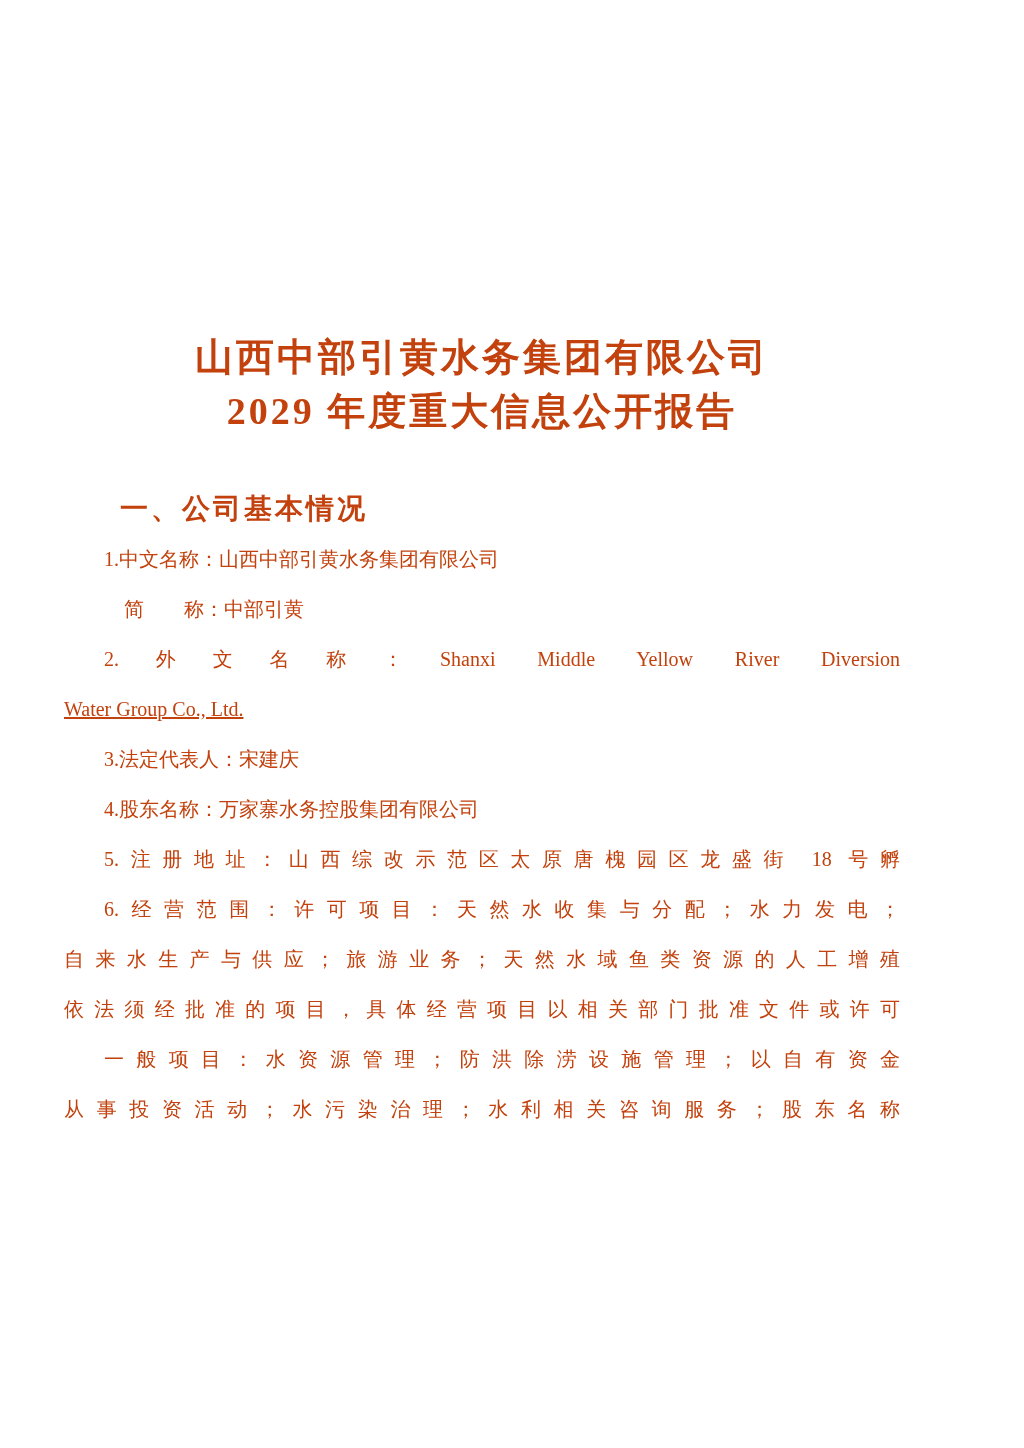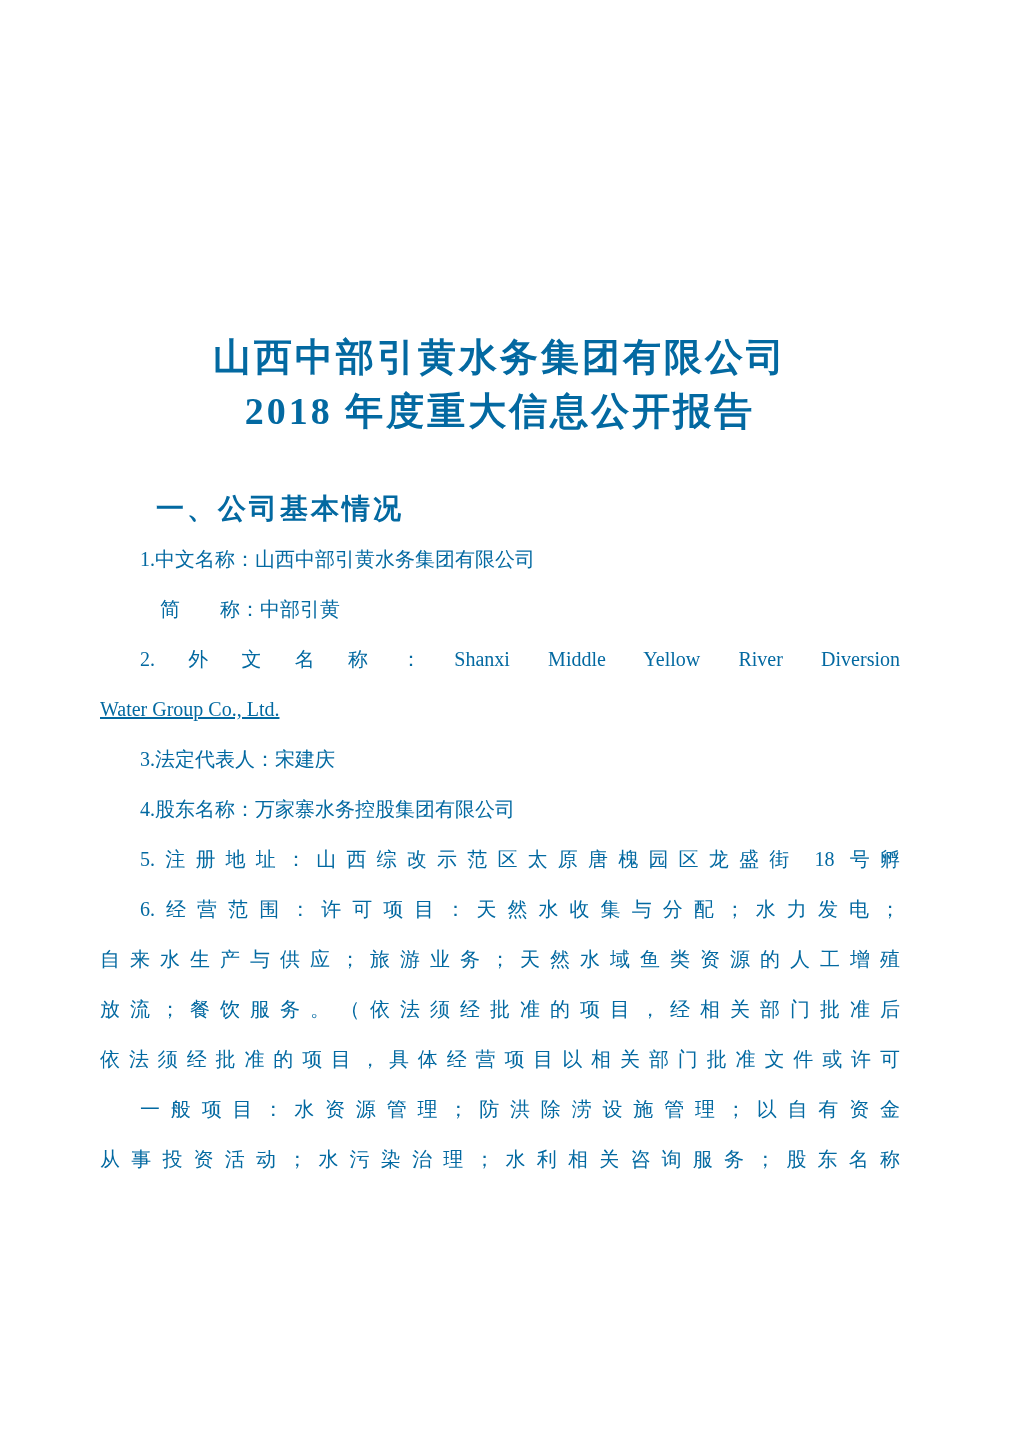--- a/index.html
+++ b/index.html
@@ -6,23 +6,23 @@
     margin: 0;
     padding: 0;
     background: #ffffff;
   }
   .page {
     position: relative;
     width: 1024px;
     height: 1448px;
     background: #ffffff;
     overflow: hidden;
-    color: #0369a1;
+    color: #c2410c;
     box-sizing: border-box;
-    padding: 330px 124px 0 100px;
+    padding: 330px 124px 0 64px;
     font-family: "Liberation Serif", "DejaVu Serif", serif;
   }
   .title {
     margin: 0;
     text-align: center;
     font-size: 38px;
     line-height: 54px;
     font-weight: bold;
     letter-spacing: 3px;
     white-space: nowrap;
@@ -48,32 +48,31 @@
     text-align: justify;
     text-align-last: justify;
     -moz-text-align-last: justify;
   }
 </style>
 </head>
 <body>
 
 <div class="page">
   <h1 class="title">山西中部引黄水务集团有限公司</h1>
-  <h1 class="title">2018 年度重大信息公开报告</h1>
+  <h1 class="title">2029 年度重大信息公开报告</h1>
 
   <h2 class="heading">一、公司基本情况</h2>
 
   <div class="body-lines" id="lines">
       <div class="line" style="text-indent: 2em;">1.中文名称：山西中部引黄水务集团有限公司</div>
       <div class="line" style="text-indent: 3em;">简　　称：中部引黄</div>
       <div class="line j" style="text-indent: 2em;">2.外文名称：Shanxi Middle Yellow River Diversion</div>
       <div class="line" style="text-indent: 0em; text-decoration: underline;">Water Group Co., Ltd.</div>
       <div class="line" style="text-indent: 2em;">3.法定代表人：宋建庆</div>
       <div class="line" style="text-indent: 2em;">4.股东名称：万家寨水务控股集团有限公司</div>
       <div class="line j" style="text-indent: 2em;">5.注册地址：山西综改示范区太原唐槐园区龙盛街 18 号孵</div>
       <div class="line j" style="text-indent: 2em;">6.经营范围：许可项目：天然水收集与分配；水力发电；</div>
       <div class="line j" style="text-indent: 0em;">自来水生产与供应；旅游业务；天然水域鱼类资源的人工增殖</div>
-      <div class="line j" style="text-indent: 0em;">放流；餐饮服务。（依法须经批准的项目，经相关部门批准后</div>
       <div class="line j" style="text-indent: 0em;">依法须经批准的项目，具体经营项目以相关部门批准文件或许可</div>
       <div class="line j" style="text-indent: 2em;">一般项目：水资源管理；防洪除涝设施管理；以自有资金</div>
       <div class="line j" style="text-indent: 0em;">从事投资活动；水污染治理；水利相关咨询服务；股东名称</div>
     </div>
 </div>
 
 </body></html>

